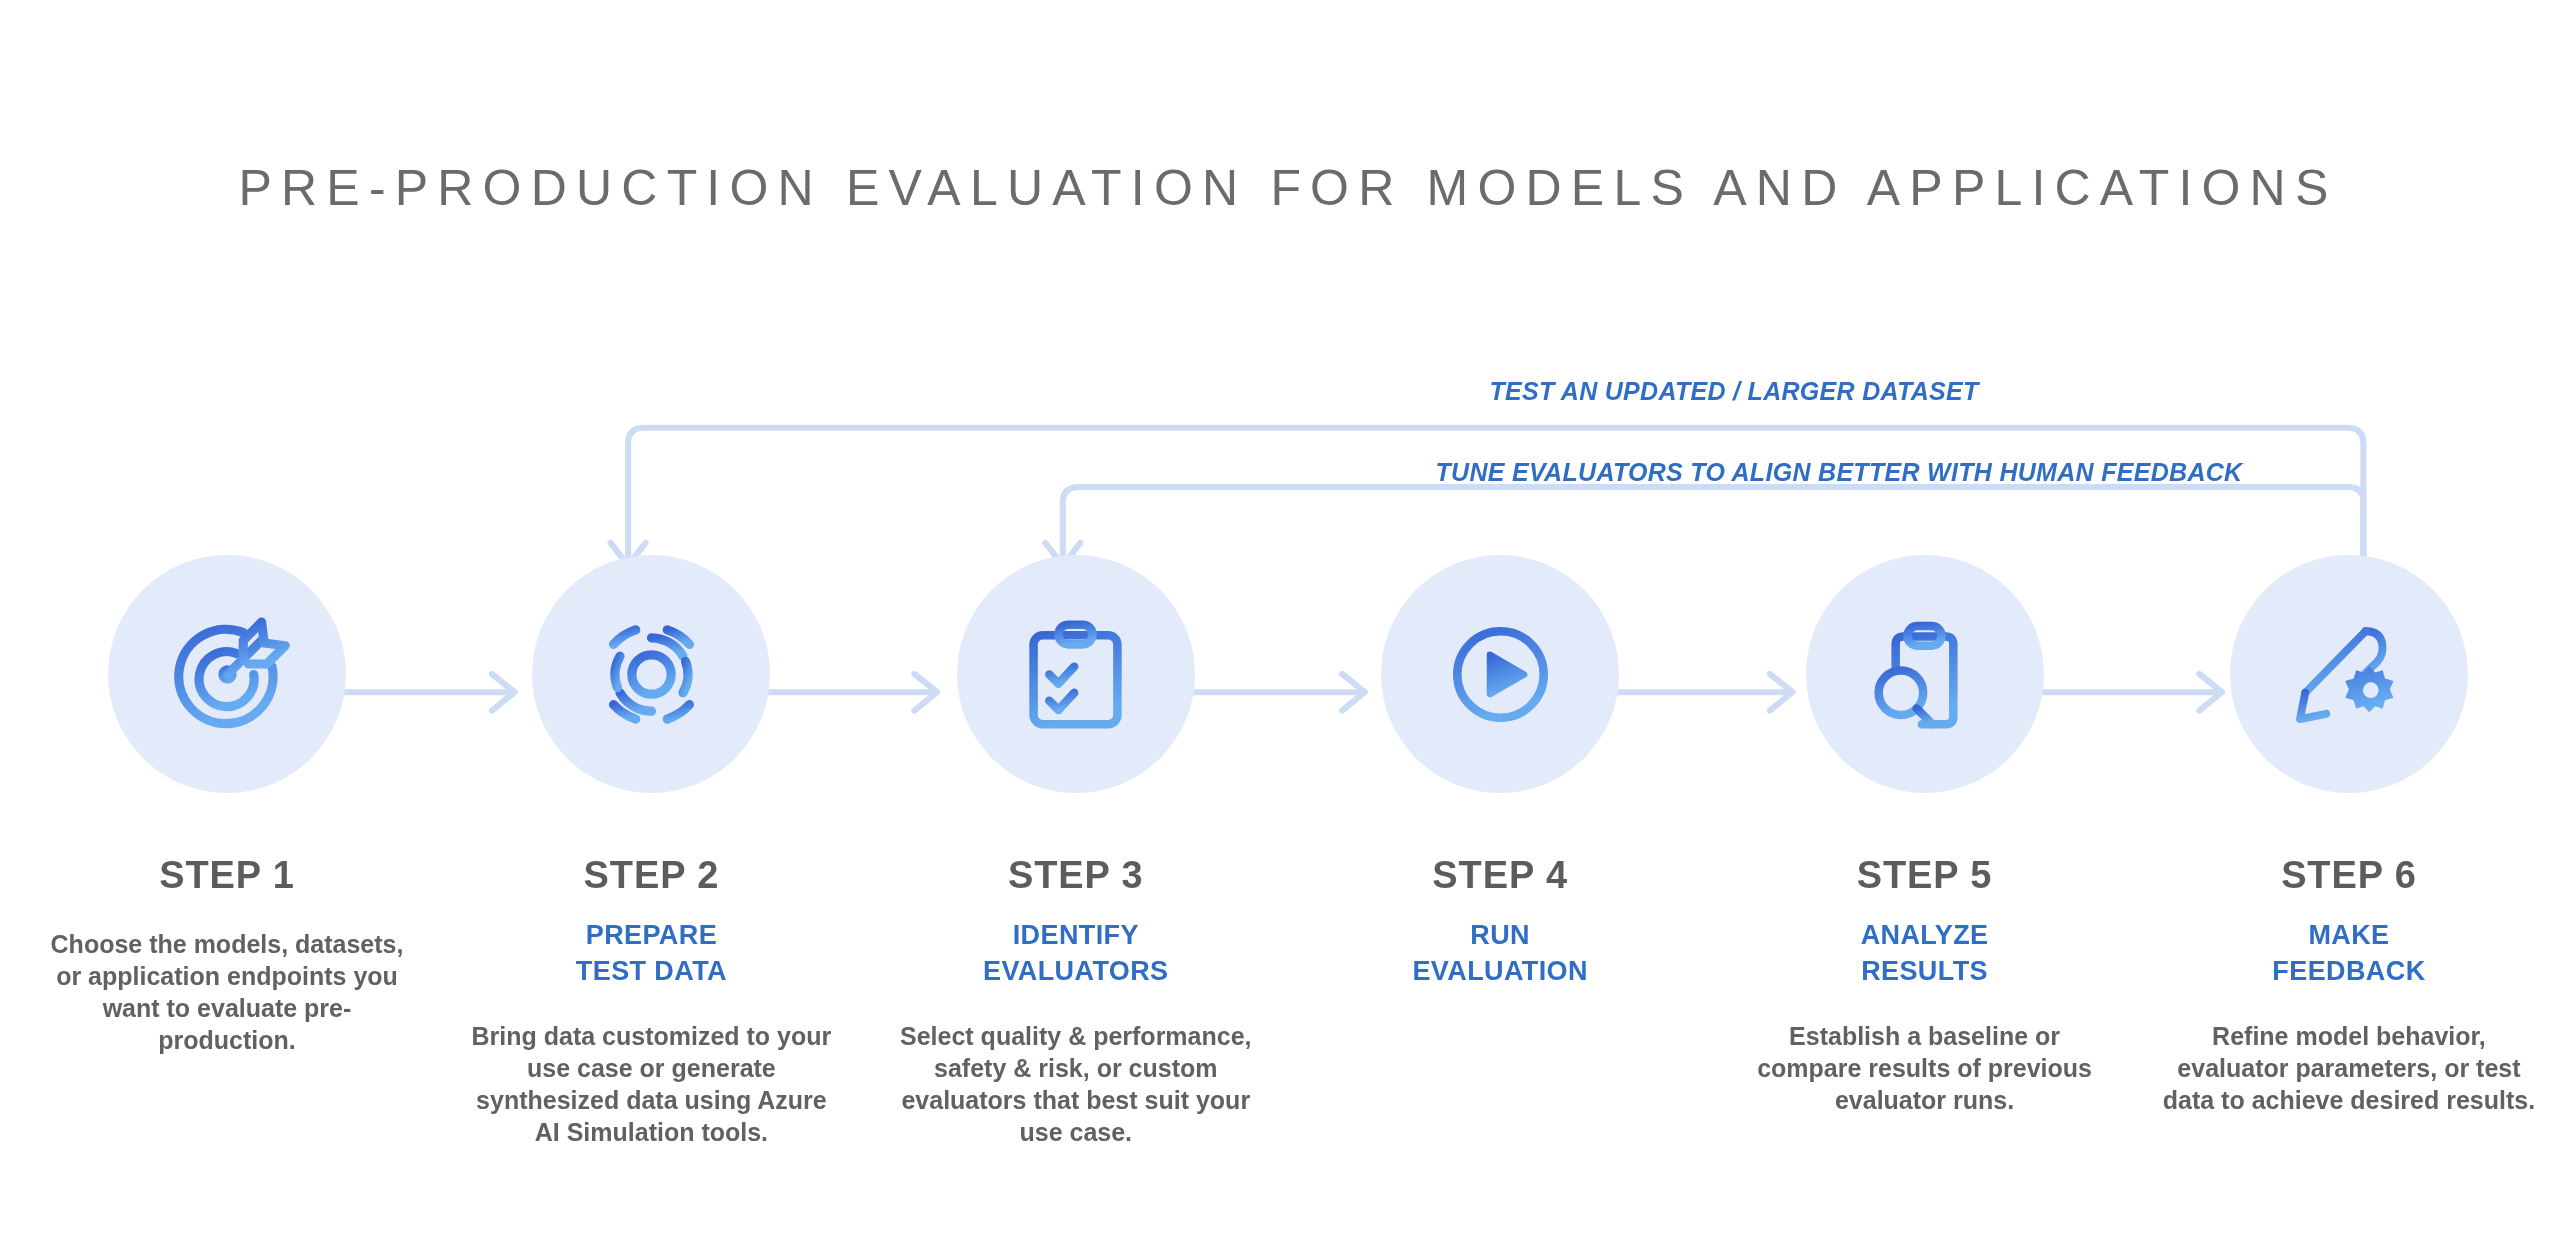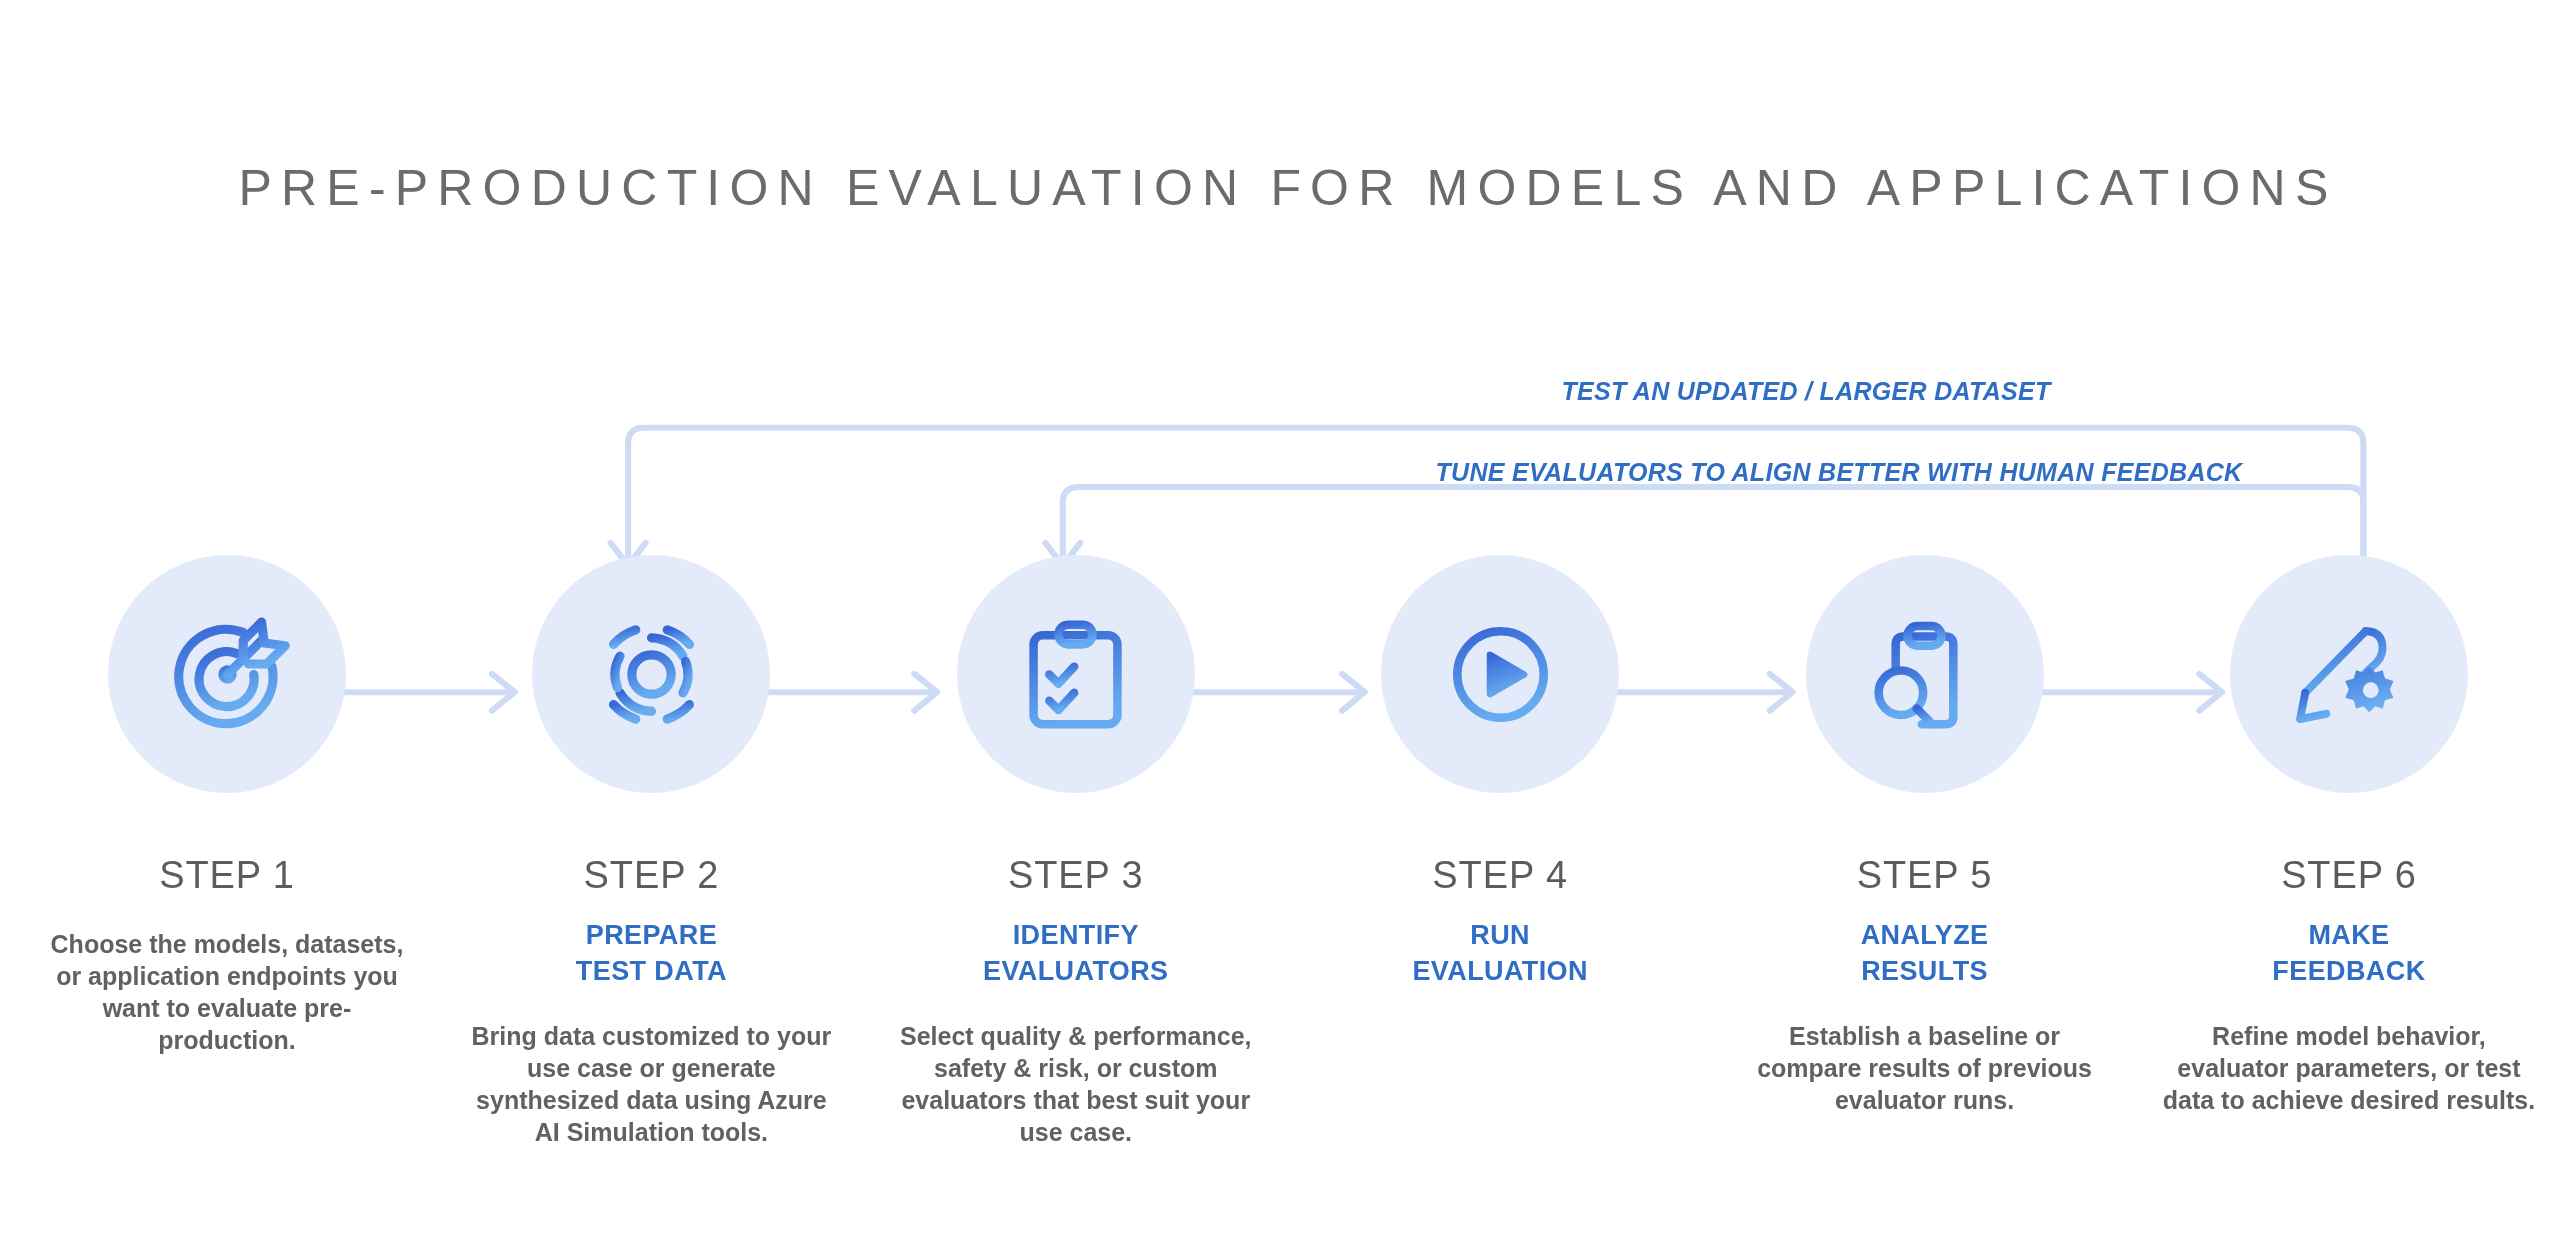--- a/index.html
+++ b/index.html
@@ -45,21 +45,21 @@
 
   
   .loop-label {
     position: absolute;
     font-style: italic;
     font-weight: bold;
     color: #2f6ec4;
     white-space: nowrap;
     letter-spacing: 0.3px;
   }
-  .loop-label.top    { top: 377px; left: 1806px; transform: translateX(-50%); font-size: 25px; }
+  .loop-label.top    { top: 377px; left: 1734px; transform: translateX(-50%); font-size: 25px; }
   .loop-label.bottom { top: 458px; left: 1839px; transform: translateX(-50%); font-size: 25px; }
 
   
   .steps {
     position: absolute;
     top: 555px;
     left: 0;
     width: 2576px;
     display: flex;
     justify-content: space-between;
@@ -82,21 +82,21 @@
     align-items: center;
     justify-content: center;
     flex: none;
   }
 
   .circle svg { display: block; }
 
   .step-num {
     margin-top: 61px;
     font-size: 38px;
-    font-weight: 400;
+    font-weight: 700;
     color: #5c5c5c;
     letter-spacing: 0.9px;
   }
 
   .step-sub {
     margin-top: 21px;
     font-size: 27px;
     font-weight: bold;
     color: #2f6ec4;
     text-align: center;

